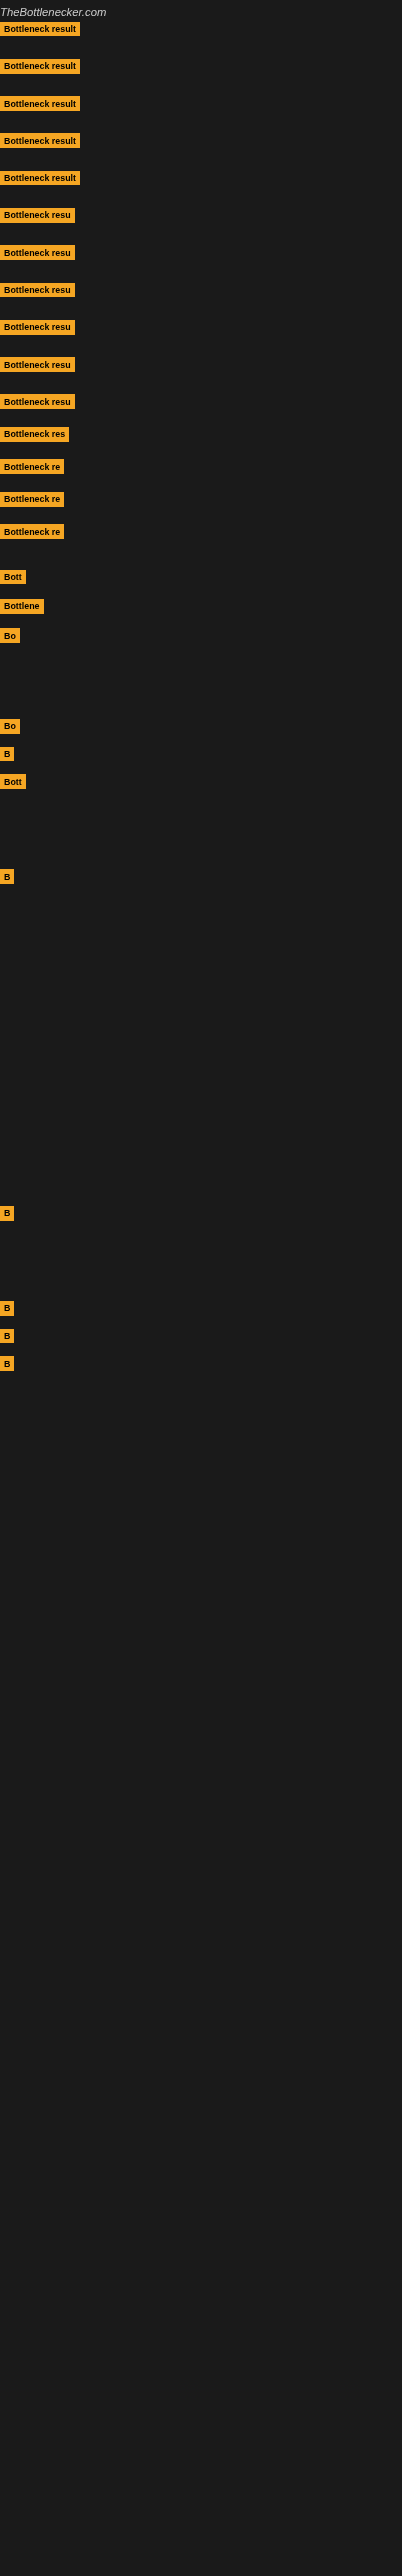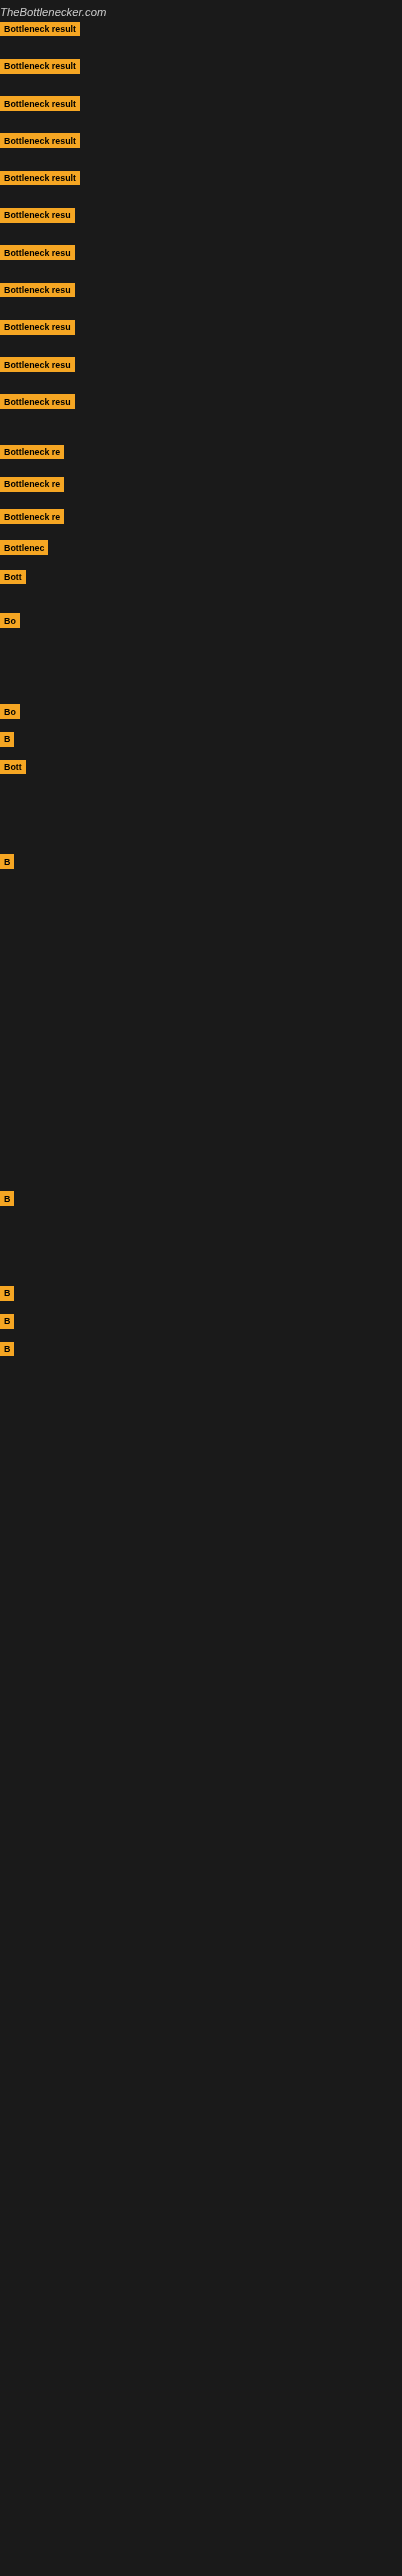--- a/index.html
+++ b/index.html
@@ -95,47 +95,50 @@
   <div class="bottleneck-row">
     <span class="bottleneck-badge">Bottleneck resu</span>
   </div>
   <div class="row-spacer" style="height:22.5px;"></div>
 
   <div class="bottleneck-row">
     <span class="bottleneck-badge">Bottleneck resu</span>
   </div>
   <div class="row-spacer" style="height:17.7px;"></div>
 
+  <div class="bottleneck-row">
+    <span class="bottleneck-badge">Bottleneck res</span>
+  </div>
   <div class="row-spacer" style="height:17.7px;"></div>
 
   <div class="bottleneck-row">
     <span class="bottleneck-badge">Bottleneck re</span>
   </div>
   <div class="row-spacer" style="height:17.7px;"></div>
 
   <div class="bottleneck-row">
     <span class="bottleneck-badge">Bottleneck re</span>
   </div>
   <div class="row-spacer" style="height:17.7px;"></div>
 
   <div class="bottleneck-row">
     <span class="bottleneck-badge">Bottleneck re</span>
   </div>
   <div class="row-spacer" style="height:16px;"></div>
 
-  <div class="bottleneck-row">
-    <span class="bottleneck-badge">Bottlenec</span>
-  </div>
   <div class="row-spacer" style="height:14.5px;"></div>
 
   <div class="bottleneck-row">
     <span class="bottleneck-badge">Bott</span>
   </div>
   <div class="row-spacer" style="height:14.5px;"></div>
 
+  <div class="bottleneck-row">
+    <span class="bottleneck-badge">Bottlene</span>
+  </div>
   <div class="row-spacer" style="height:14.5px;"></div>
 
   <div class="bottleneck-row">
     <span class="bottleneck-badge">Bo</span>
   </div>
   <div class="row-spacer" style="height:40px;"></div>
 
   <div class="row-spacer" style="height:36px;"></div>
 
   <div class="bottleneck-row">

